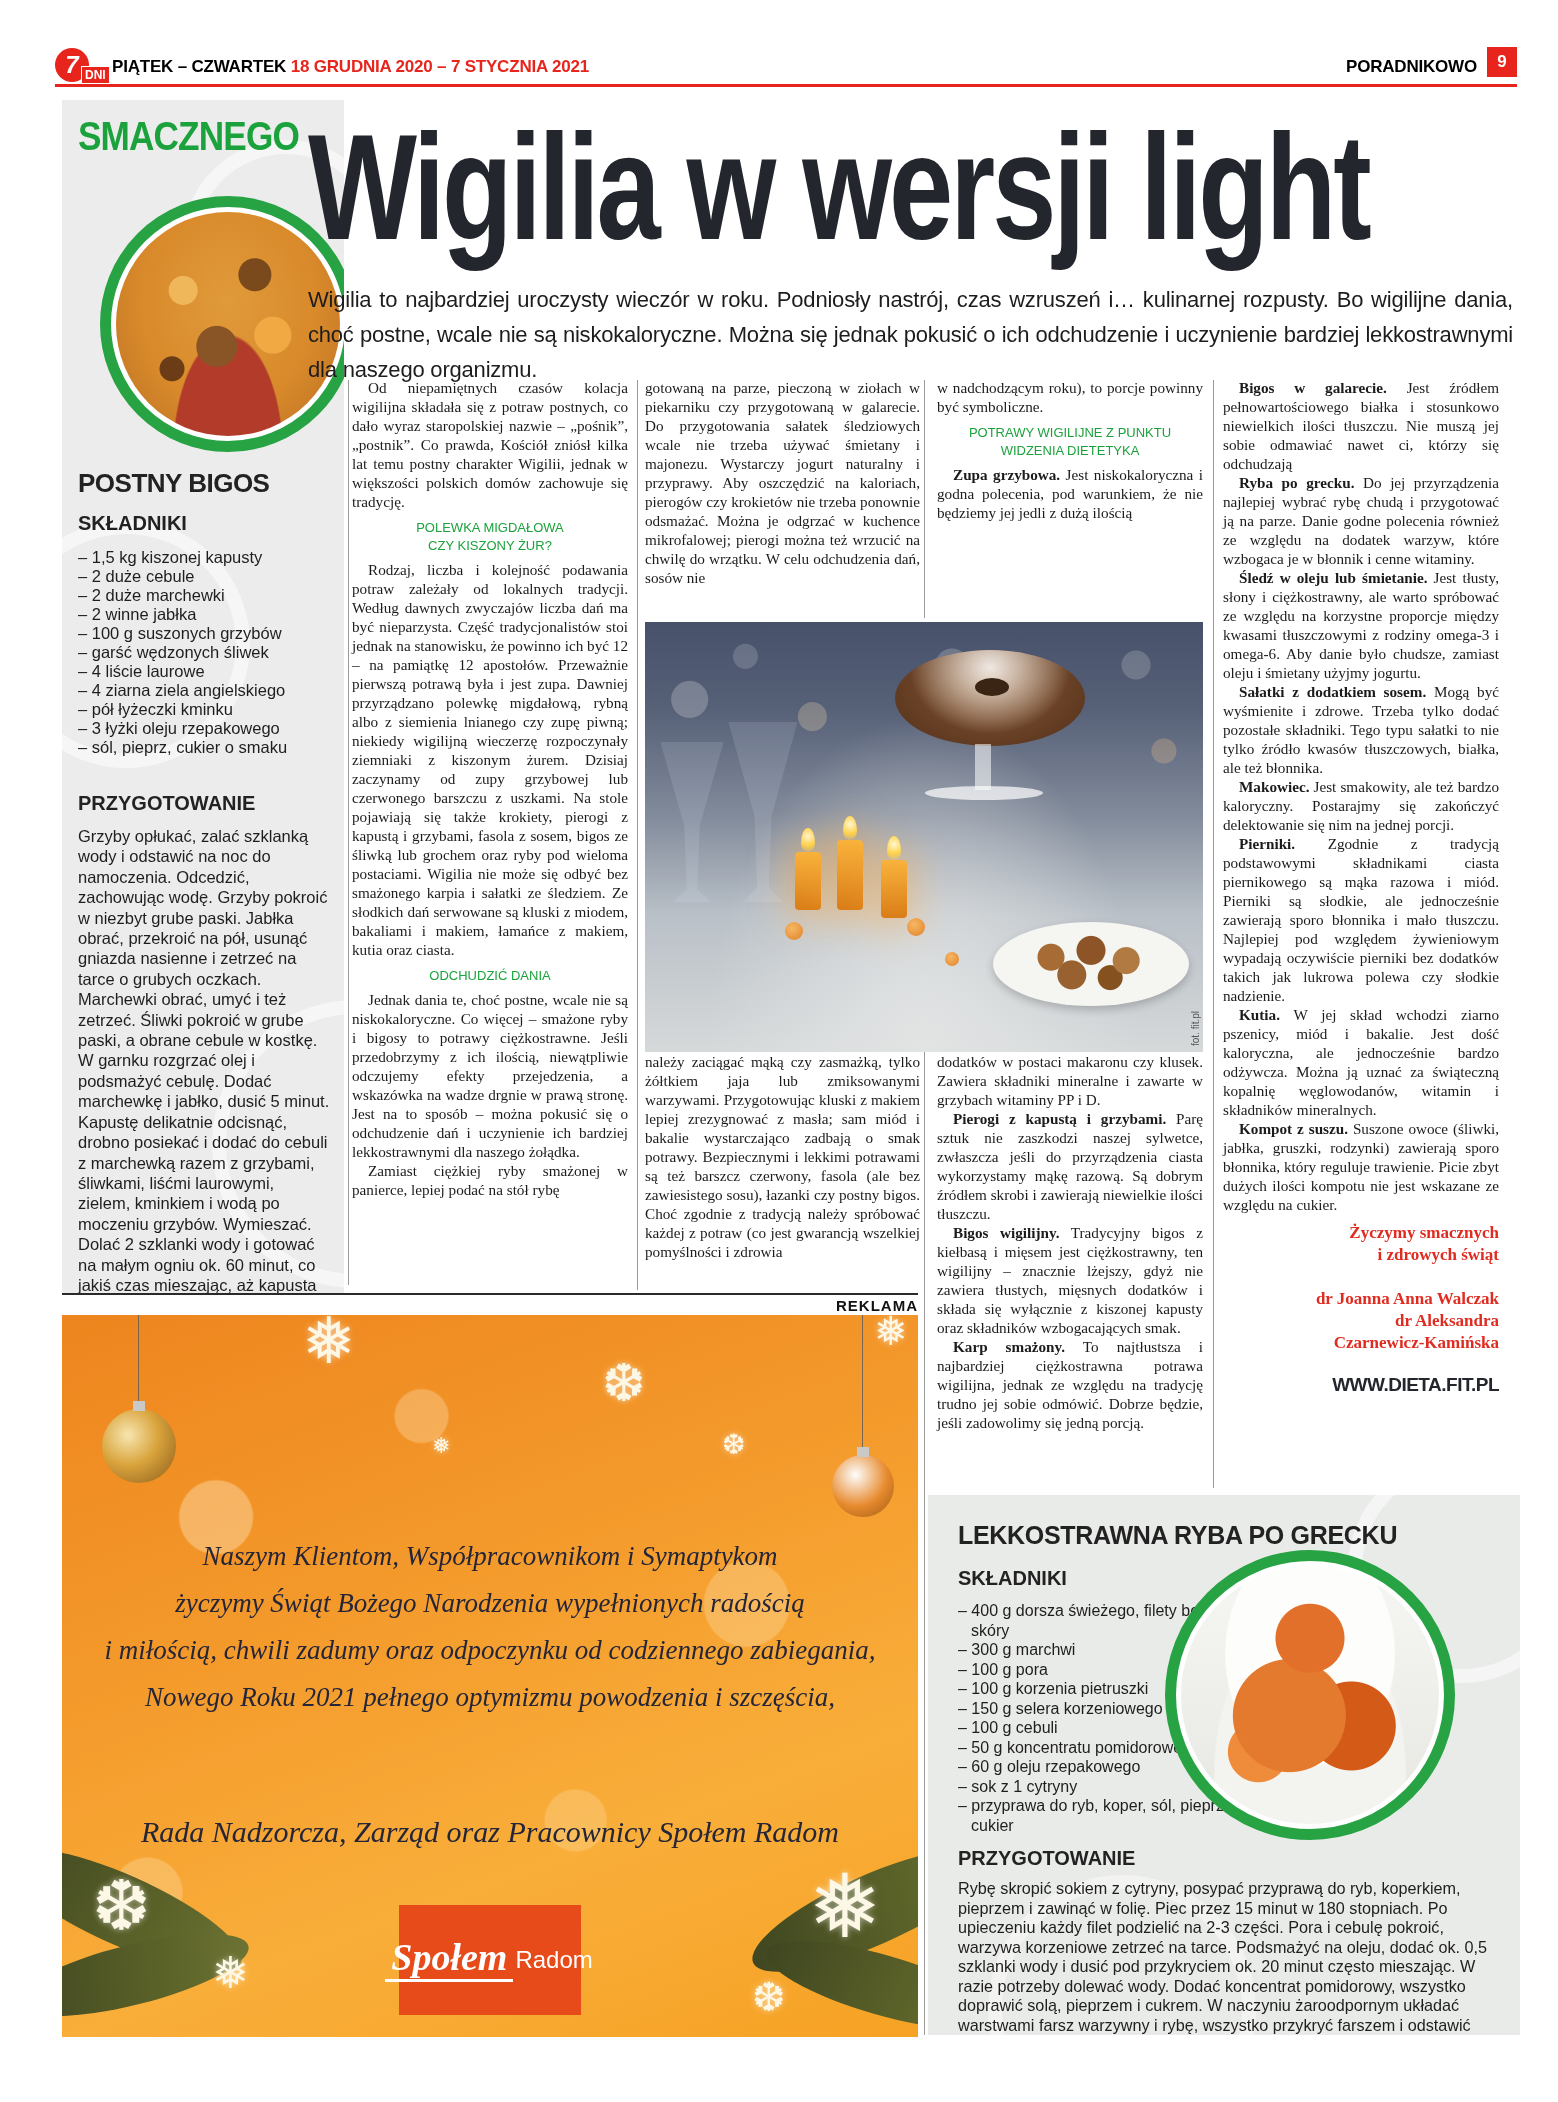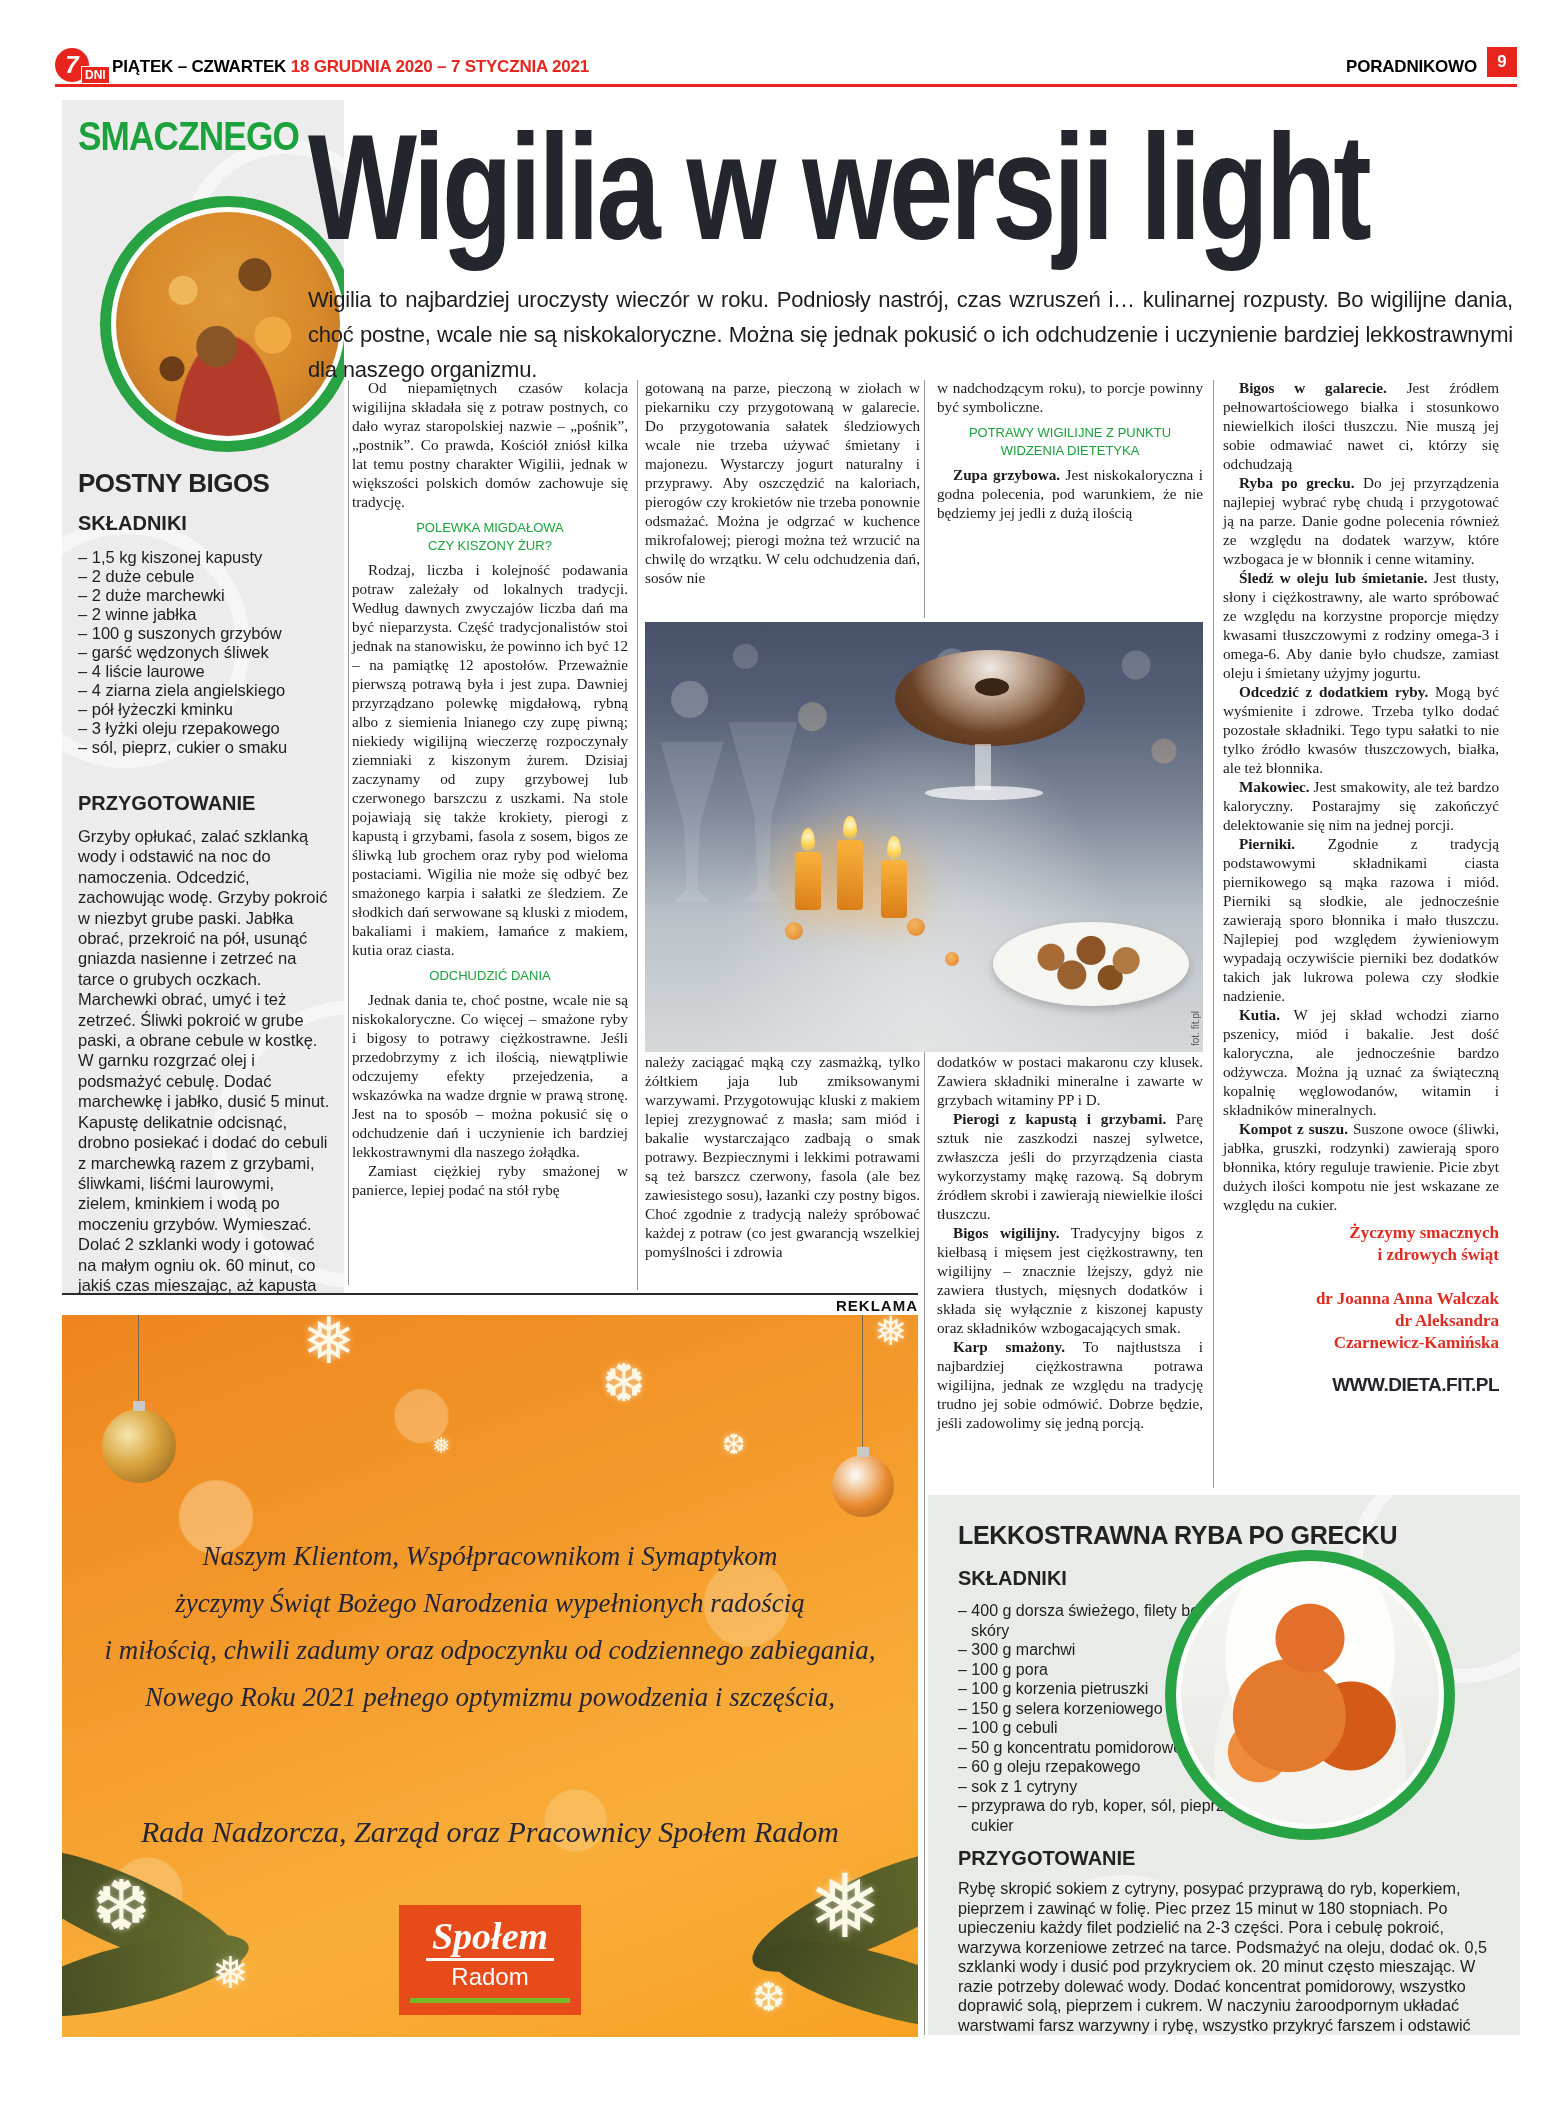--- a/index.html
+++ b/index.html
@@ -101,21 +101,21 @@
   .bauble{position:absolute;border-radius:50%;}
   .bauble-cap{position:absolute;width:12px;height:10px;background:#c9c9c9;left:50%;top:-8px;
               transform:translateX(-50%);}
   .flake{position:absolute;color:#fdf8e6;text-shadow:0 0 6px rgba(255,255,255,.6);line-height:1;}
   .pine{position:absolute;border-radius:50%;background:linear-gradient(100deg,#3f4520,#5a6128 60%,#6e7433);}
   .ad-line{font-family:"Liberation Serif",serif;font-style:italic;font-size:27px;line-height:47px;
            color:#252538;text-align:center;white-space:nowrap;}
   .ad-sig{font-family:"Liberation Serif",serif;font-style:italic;font-size:30px;color:#252538;
           text-align:center;white-space:nowrap;}
   .spolem-box{position:absolute;left:50%;top:590px;transform:translateX(-50%);width:182px;height:110px;
-      background:#e84b1a;display:flex;flex-direction:column;align-items:center;justify-content:center;gap:2px;}
+      background:#e84b1a;display:flex;align-items:center;justify-content:center;gap:2px;}
   .spolem-name{font-family:"Liberation Serif",serif;font-style:italic;font-weight:bold;font-size:38px;
       color:#fff;line-height:1;border-bottom:3px solid #fff;padding:0 6px 3px;}
   .spolem-city{font-size:24px;color:#fff;}
   .spolem-green{width:88%;height:5px;background:#76b82a;margin-top:5px;}
   
   .rbox{left:928px;top:1495px;width:592px;height:540px;background:#e9ebe8;overflow:hidden;}
   .rbox-title{font-weight:bold;font-size:25px;color:#222;letter-spacing:-0.3px;}
   .rbox-h{font-weight:bold;font-size:20px;color:#222;}
   .rbox-li{font-size:16px;line-height:19.5px;color:#1e1e1e;padding-left:13px;text-indent:-13px;}
   .rbox-p{font-size:16.2px;line-height:19.5px;color:#1e1e1e;}
@@ -215,21 +215,21 @@
         <p class="bp ind"><b>Bigos wigilijny.</b> <span>Tradycyjny bigos z kiełbasą i mięsem jest ciężkostrawny, ten wigilijny – znacznie lżejszy, gdyż nie zawiera tłustych, mięsnych dodatków i składa się wyłącznie z kiszonej kapusty oraz składników wzbogacających smak.</span></p>
         <p class="bp ind"><b>Karp smażony.</b> <span>To najtłustsza i najbardziej ciężkostrawna potrawa wigilijna, jednak ze względu na tradycję trudno jej sobie odmówić. Dobrze będzie, jeśli zadowolimy się jedną porcją.</span></p>
       </div>
   </div>
 
   <div class="abs col" style="left:1223px;top:378px;">
     <div>
         <p class="bp ind"><b>Bigos w galarecie.</b> <span>Jest źródłem pełnowartościowego białka i stosunkowo niewielkich ilości tłuszczu. Nie muszą jej sobie odmawiać nawet ci, którzy się odchudzają</span></p>
         <p class="bp ind"><b>Ryba po grecku.</b> <span>Do jej przyrządzenia najlepiej wybrać rybę chudą i przygotować ją na parze. Danie godne polecenia również ze względu na dodatek warzyw, które wzbogaca je w błonnik i cenne witaminy.</span></p>
         <p class="bp ind"><b>Śledź w oleju lub śmietanie.</b> <span>Jest tłusty, słony i ciężkostrawny, ale warto spróbować ze względu na korzystne proporcje między kwasami tłuszczowymi z rodziny omega-3 i omega-6. Aby danie było chudsze, zamiast oleju i śmietany użyjmy jogurtu.</span></p>
-        <p class="bp ind"><b>Odcedzić z dodatkiem ryby.</b> <span>Mogą być wyśmienite i zdrowe. Trzeba tylko dodać pozostałe składniki. Tego typu sałatki to nie tylko źródło kwasów tłuszczowych, białka, ale też błonnika.</span></p>
+        <p class="bp ind"><b>Sałatki z dodatkiem sosem.</b> <span>Mogą być wyśmienite i zdrowe. Trzeba tylko dodać pozostałe składniki. Tego typu sałatki to nie tylko źródło kwasów tłuszczowych, białka, ale też błonnika.</span></p>
         <p class="bp ind"><b>Makowiec.</b> <span>Jest smakowity, ale też bardzo kaloryczny. Postarajmy się zakończyć delektowanie się nim na jednej porcji.</span></p>
         <p class="bp ind"><b>Pierniki.</b> <span>Zgodnie z tradycją podstawowymi składnikami ciasta piernikowego są mąka razowa i miód. Pierniki są słodkie, ale jednocześnie zawierają sporo błonnika i mało tłuszczu. Najlepiej pod względem żywieniowym wypadają oczywiście pierniki bez dodatków takich jak lukrowa polewa czy słodkie nadzienie.</span></p>
         <p class="bp ind"><b>Kutia.</b> <span>W jej skład wchodzi ziarno pszenicy, miód i bakalie. Jest dość kaloryczna, ale jednocześnie bardzo odżywcza. Można ją uznać za świąteczną kopalnię węglowodanów, witamin i składników mineralnych.</span></p>
         <p class="bp ind"><b>Kompot z suszu.</b> <span>Suszone owoce (śliwki, jabłka, gruszki, rodzynki) zawierają sporo błonnika, który reguluje trawienie. Picie zbyt dużych ilości kompotu nie jest wskazane ze względu na cukier.</span></p>
       </div>
     <div class="closing" style="margin-top:8px;">
       <span>Życzymy smacznych</span><br><span>i zdrowych świąt</span>
     </div>
     <div class="closing" style="margin-top:22px;">
       <span>dr Joanna Anna Walczak</span><br>

